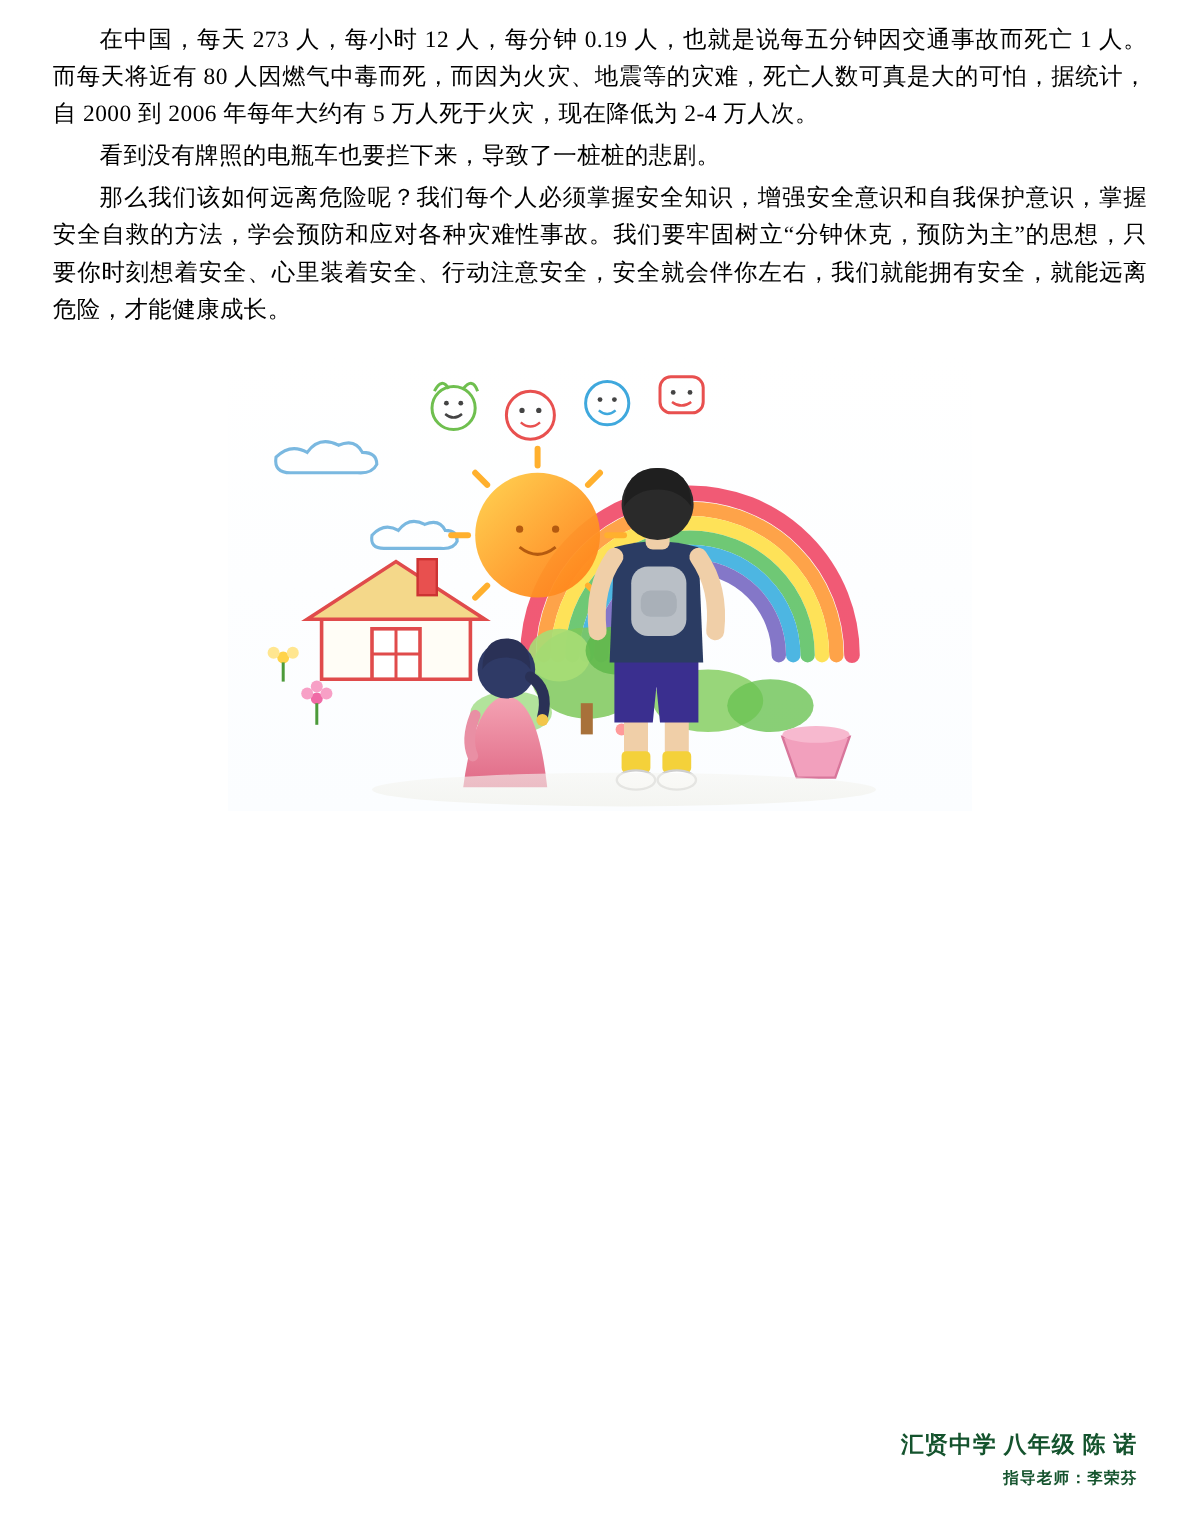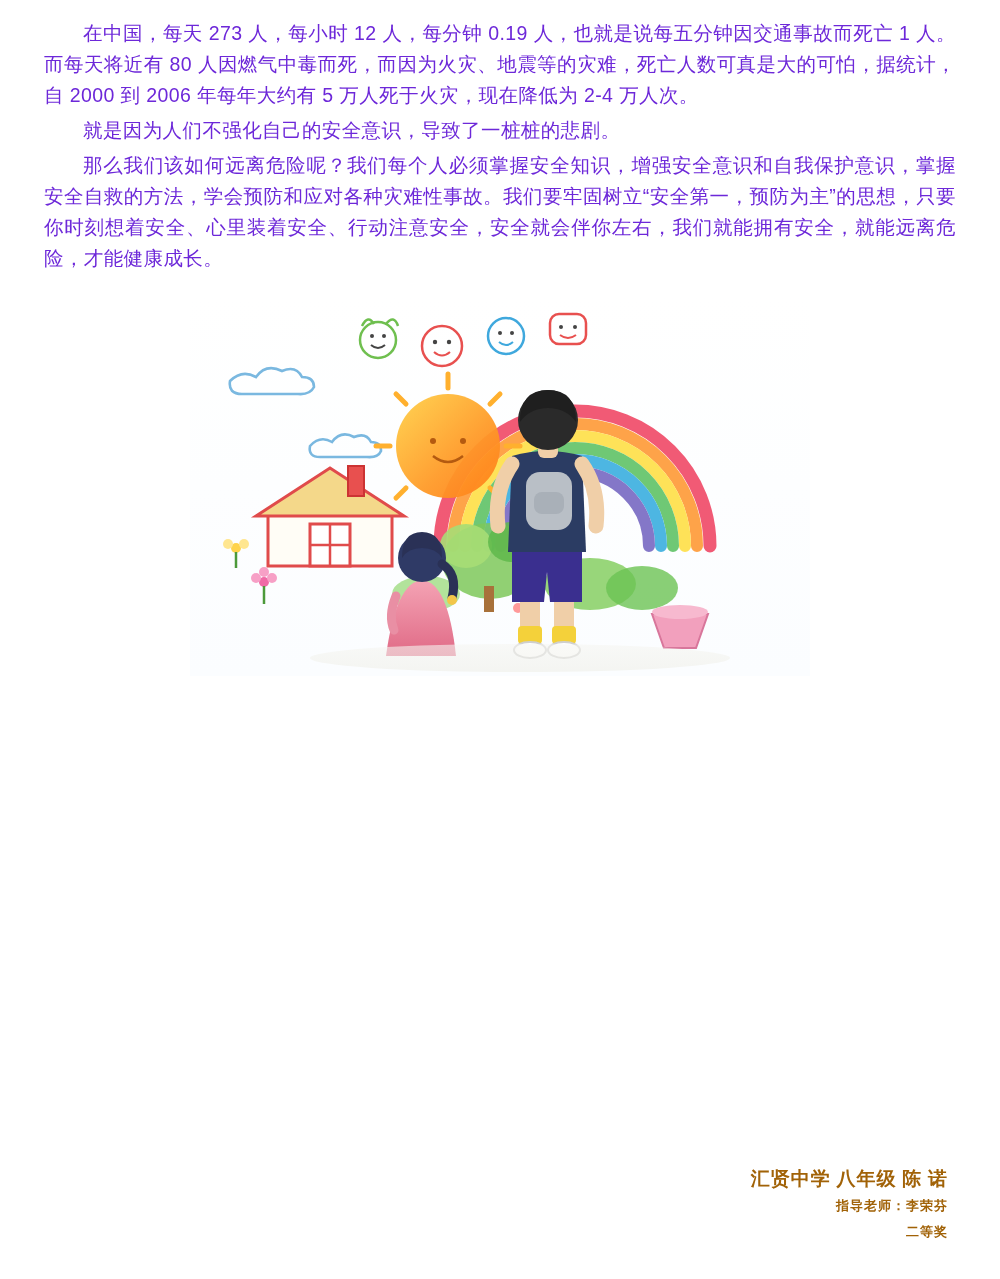--- a/index.html
+++ b/index.html
@@ -26,22 +26,22 @@
     padding: 18px 44px 0 44px;
   }
   .para {
     font-size: 19.5px;
     line-height: 31px;
     text-align: justify;
     text-justify: inter-ideograph;
     margin: 0 0 4px 0;
     text-indent: 2em;
     letter-spacing: 0.4px;
-    color: #6d28d9;
-    font-family: Liberation Sans, sans-serif;
+    color: #000000;
+    font-family: Liberation Serif, serif;
   }
   .illustration-wrap {
     margin-top: 22px;
     display: flex;
     justify-content: center;
     align-items: center;
   }
   .illustration {
     width: 620px;
     height: 380px;
@@ -49,42 +49,42 @@
   }
   .illustration svg {
     display: block;
   }
   .signature {
     position: absolute;
     right: 52px;
     bottom: 34px;
     text-align: right;
     font-family: "Liberation Serif", serif;
-    color: #a16207;
+    color: #14532d;
   }
   .sig-line {
     font-size: 19px;
     line-height: 28px;
     letter-spacing: 1px;
     font-weight: bold;
   }
   .sig-line.small {
     font-size: 13px;
     line-height: 26px;
   }
 </style>
 </head>
 <body>
 
 <div class="page">
 
   <div class="article">
     <p class="para">在中国，每天 273 人，每小时 12 人，每分钟 0.19 人，也就是说每五分钟因交通事故而死亡 1 人。而每天将近有 80 人因燃气中毒而死，而因为火灾、地震等的灾难，死亡人数可真是大的可怕，据统计，自 2000 到 2006 年每年大约有 5 万人死于火灾，现在降低为 2-4 万人次。</p>
-    <p class="para">就是因为人们不强化自己的安全意识，导致了一桩桩的悲剧。</p>
-    <p class="para">那么我们该如何远离危险呢？我们每个人必须掌握安全知识，增强安全意识和自我保护意识，掌握安全自救的方法，学会预防和应对各种灾难性事故。我们要牢固树立“安全第一，预防为主”的思想，只要你时刻想着安全、心里装着安全、行动注意安全，安全就会伴你左右，我们就能拥有安全，就能远离危险，才能健康成长。</p>
+    <p class="para">看到没有牌照的电瓶车也要拦下来，导致了一桩桩的悲剧。</p>
+    <p class="para">那么我们该如何远离危险呢？我们每个人必须掌握安全知识，增强安全意识和自我保护意识，掌握安全自救的方法，学会预防和应对各种灾难性事故。我们要牢固树立“分钟休克，预防为主”的思想，只要你时刻想着安全、心里装着安全、行动注意安全，安全就会伴你左右，我们就能拥有安全，就能远离危险，才能健康成长。</p>
   </div>
 
   <div class="illustration-wrap">
     <div class="illustration">
       <svg width="620" height="380" viewBox="0 0 620 380" xmlns="http://www.w3.org/2000/svg">
         <defs>
           <linearGradient id="skyg" x1="0" y1="0" x2="0" y2="1">
             <stop offset="0%" stop-color="#ffffff"></stop>
             <stop offset="100%" stop-color="#fbfdff"></stop>
           </linearGradient>
@@ -242,16 +242,15 @@
         </g>
 
         <ellipse cx="330" cy="362" rx="210" ry="14" fill="url(#groundg)" opacity="0.6"></ellipse>
       </svg>
     </div>
   </div>
 
   <div class="signature">
     <div class="sig-line">汇贤中学  八年级   陈  诺</div>
     <div class="sig-line small">指导老师：李荣芬</div>
-    <div class="sig-line small">二等奖</div>
   </div>
 
 </div>
 
 </body></html>

